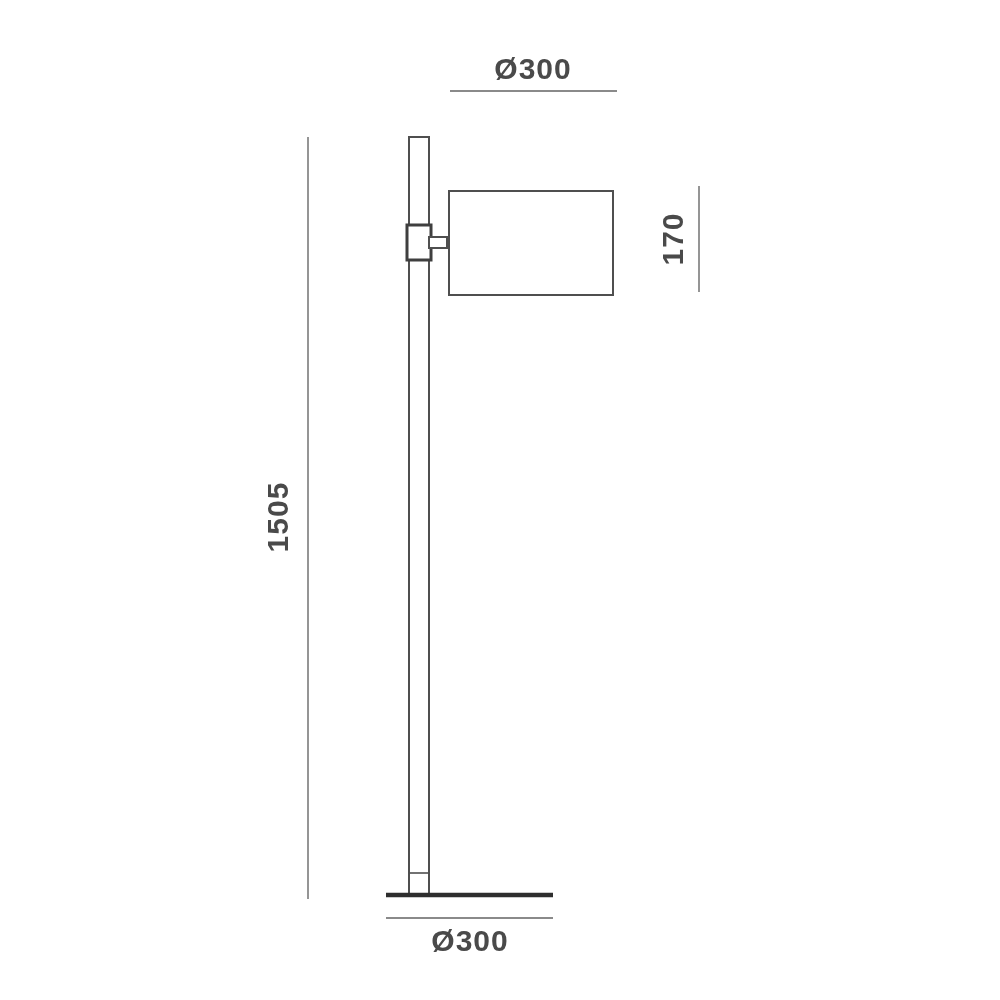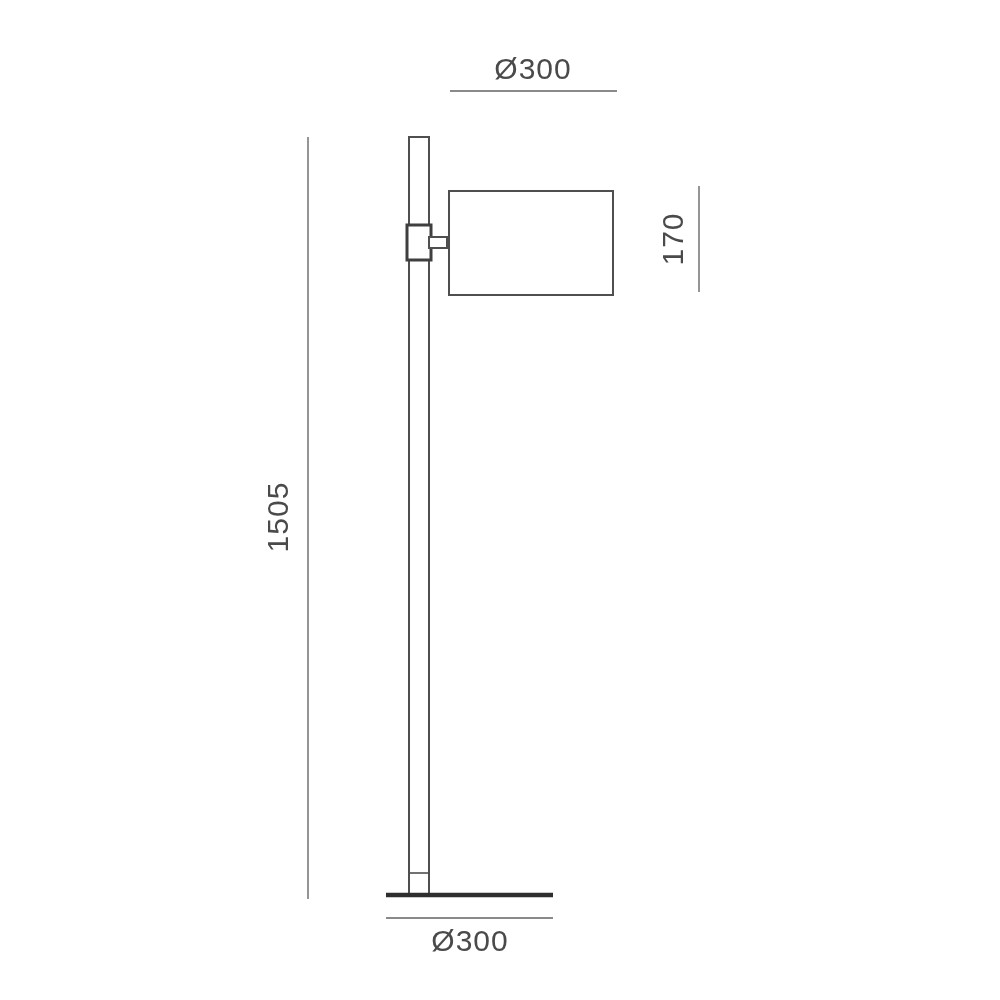--- a/index.html
+++ b/index.html
@@ -15,20 +15,21 @@
     width:1000px;
     height:1000px;
     background:var(--background);
     font-family:"Liberation Sans", sans-serif;
   }
   .canvas{
     position:relative;
     width:1000px;
     height:1000px;
     background:var(--background);
+    font-weight:bold;
   }
   svg{display:block;width:1000px;height:1000px;}
   .outline{
     fill:#ffffff;
     stroke:var(--outline);
     stroke-width:2;
   }
   .outline.thick{
     stroke-width:3;
     stroke:#3f3f3f;

